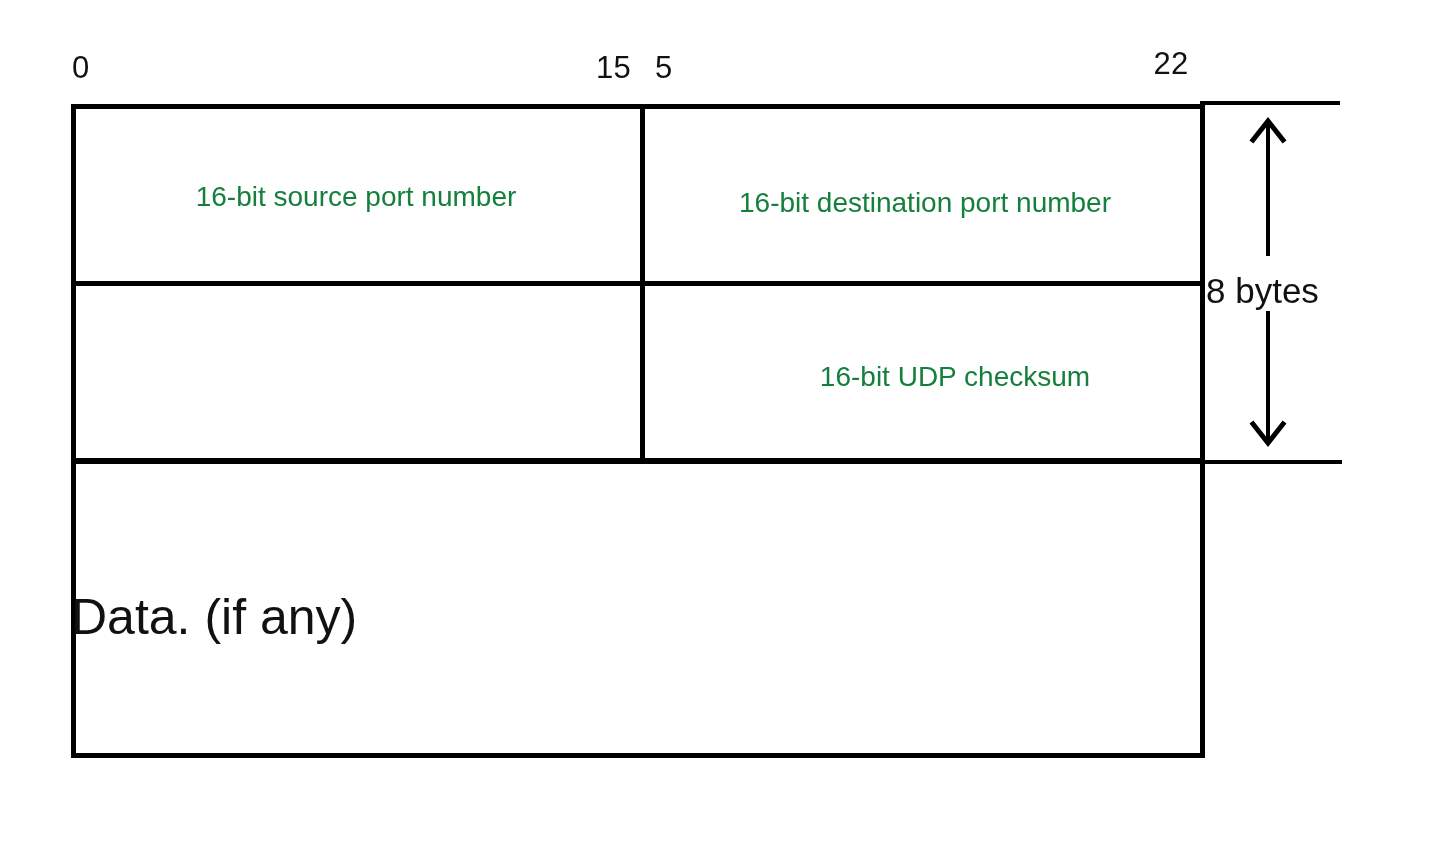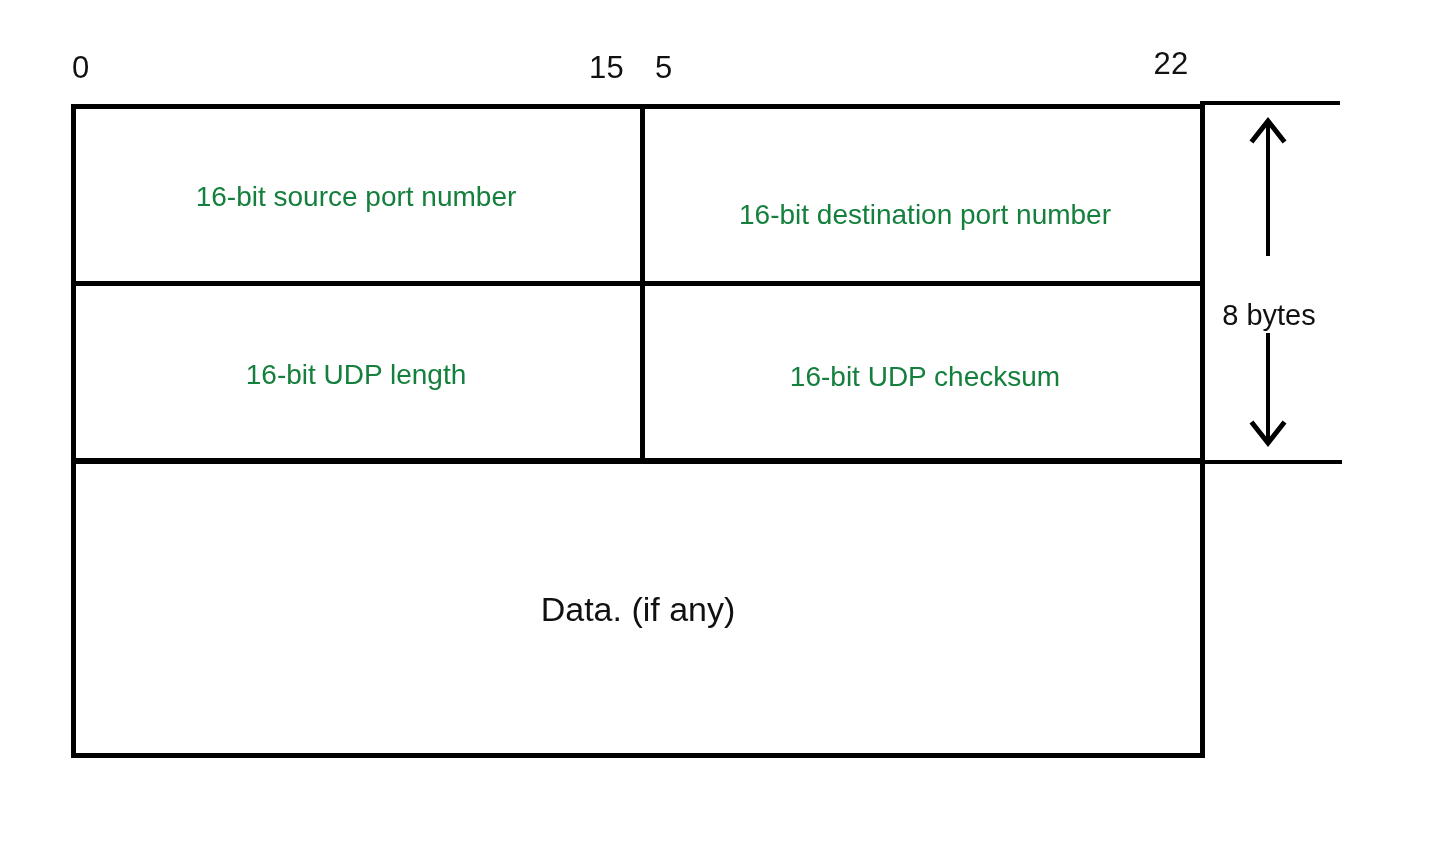--- a/index.html
+++ b/index.html
@@ -26,21 +26,21 @@
   
   .bit-label {
     position: absolute;
     font-size: 31px;
     line-height: 1;
     color: #111111;
     white-space: nowrap;
     letter-spacing: 0.2px;
   }
   #bit-0  { left: 72px;   top: 52px; }
-  #bit-15 { left: 589px;  top: 52px; width: 42px; }
+  #bit-15 { left: 589px;  top: 52px; width: 42px; text-align: right; }
   #bit-16 { left: 655px;  top: 52px; }
   #bit-31 { left: 1145px; top: 48px; width: 52px; text-align: center; }
 
   
   .frame {
     position: absolute;
     box-sizing: border-box;
     border: 5px solid #000000;
     background: #ffffff;
   }
@@ -81,31 +81,31 @@
   
   .field-label {
     position: absolute;
     font-size: 28px;
     line-height: 1;
     color: #15803d;
     white-space: nowrap;
     text-align: center;
   }
   #label-src-port  { left: 71px;  top: 183px;  width: 570px; }
-  #label-dst-port  { left: 645px; top: 189px;  width: 560px; margin-top: 12px; }
+  #label-dst-port  { left: 645px; top: 189px;  width: 560px; }
   #label-udp-len   { left: 71px;  top: 361px;  width: 570px; }
-  #label-udp-cksum { left: 645px; top: 363px;  width: 560px; }
+  #label-udp-cksum { left: 645px; top: 363px;  width: 620px; }
 
   #label-data {
     position: absolute;
     left: 71px;
     top: 592px;
     width: 1134px;
-    text-align: center;
-    font-size: 34px;
+    text-align: left;
+    font-size: 50px;
     line-height: 1;
     color: #111111;
     white-space: nowrap;
   }
 
   
   
   .guide-line {
     position: absolute;
     height: 4px;
@@ -122,28 +122,26 @@
     width: 56px;
     height: 356px;
   }
   #dim-arrow svg { display: block; }
 
   #label-bytes {
     position: absolute;
     left: 1206px;
     top: 270px;
     width: 126px;
-    text-align: center;
-    font-size: 29px;
+    font-size: 35px;
     line-height: 1;
     color: #111111;
     white-space: nowrap;
     background: #ffffff;
     padding: 3px 0;
-    margin-top: 28px;
   }
 </style>
 </head>
 <body>
 
 <div id="diagram">
 
   <div>
     <span class="bit-label" id="bit-0">0</span>
     <span class="bit-label" id="bit-15">15</span>
@@ -155,21 +153,20 @@
 
   <div id="row-divider"></div>
   <div id="col-divider"></div>
 
   <div class="frame" id="data-block"></div>
 
   <div class="field-label" id="label-src-port">16-bit source port number</div>
 
   <div class="field-label" id="label-dst-port">16-bit destination port number</div>
 
-  <div class="field-label" id="label-udp-len">16-bit UDP length</div>
 
   <div class="field-label" id="label-udp-cksum">16-bit UDP checksum</div>
 
   <div id="label-data">Data. (if any)</div>
 
   <div class="guide-line" id="guide-top"></div>
   <div class="guide-line" id="guide-bottom"></div>
 
   <div id="dim-arrow">
     <svg width="56" height="356" viewBox="0 0 56 356" xmlns="http://www.w3.org/2000/svg">

